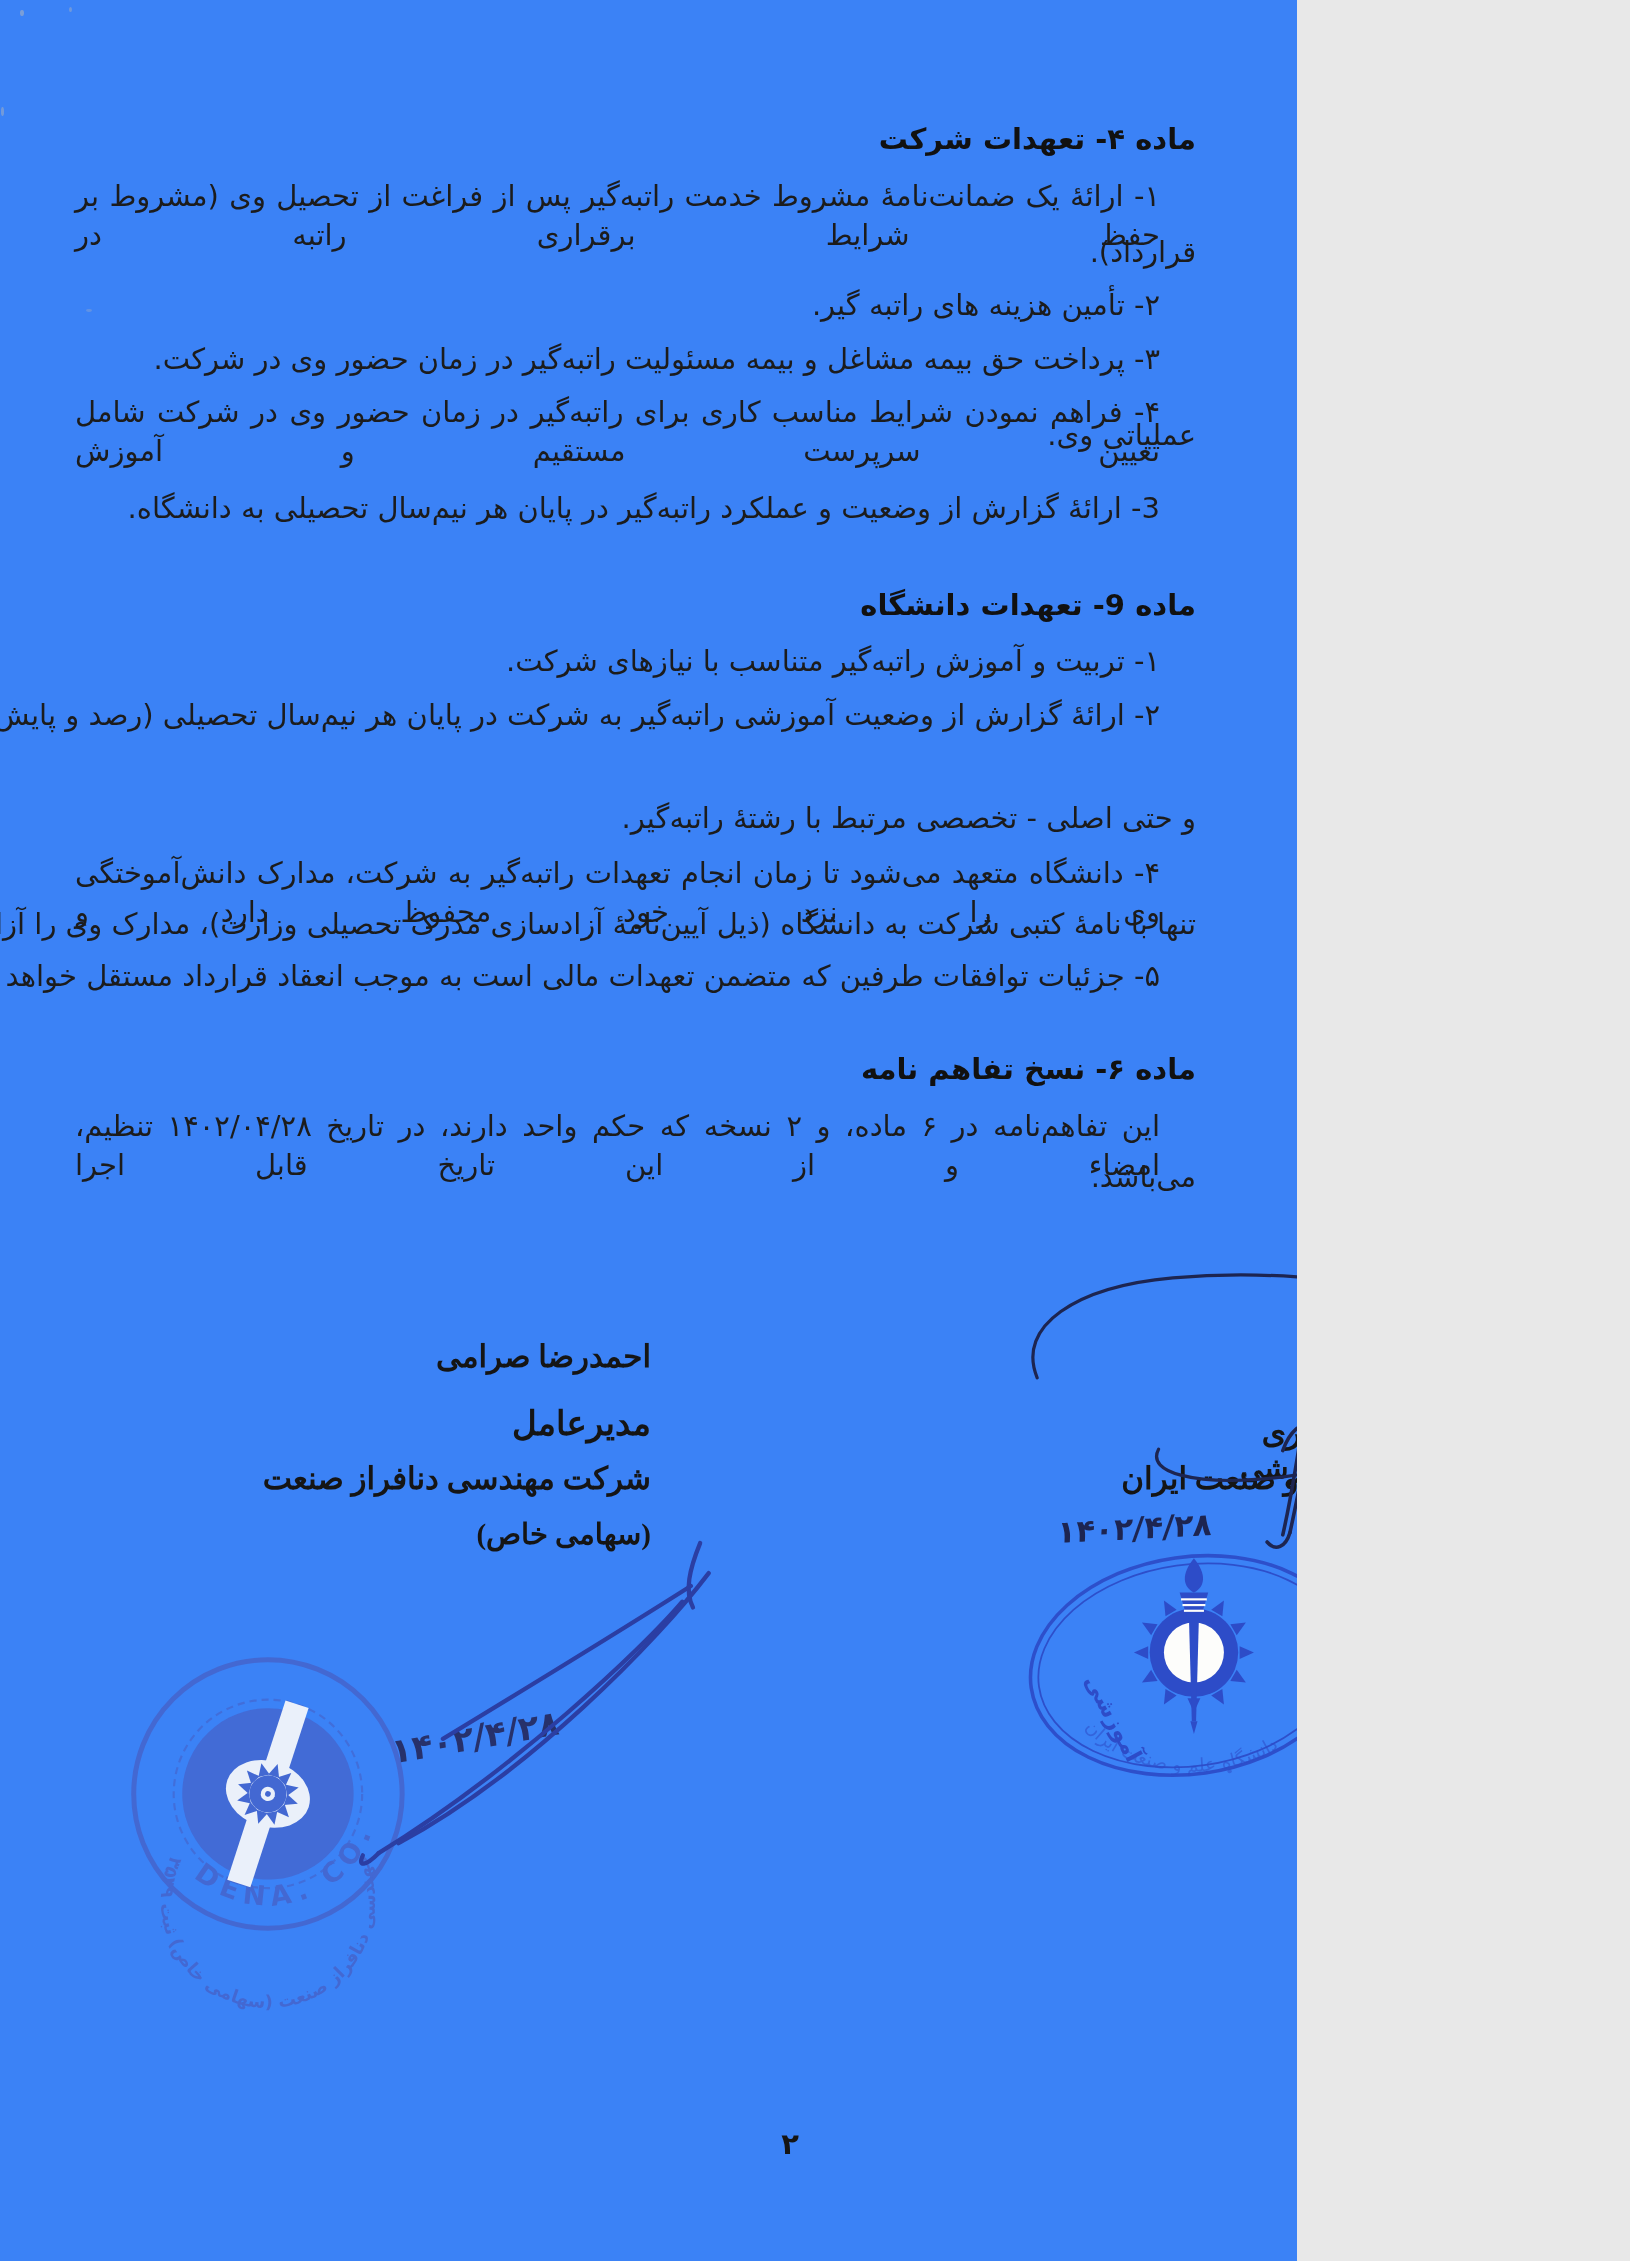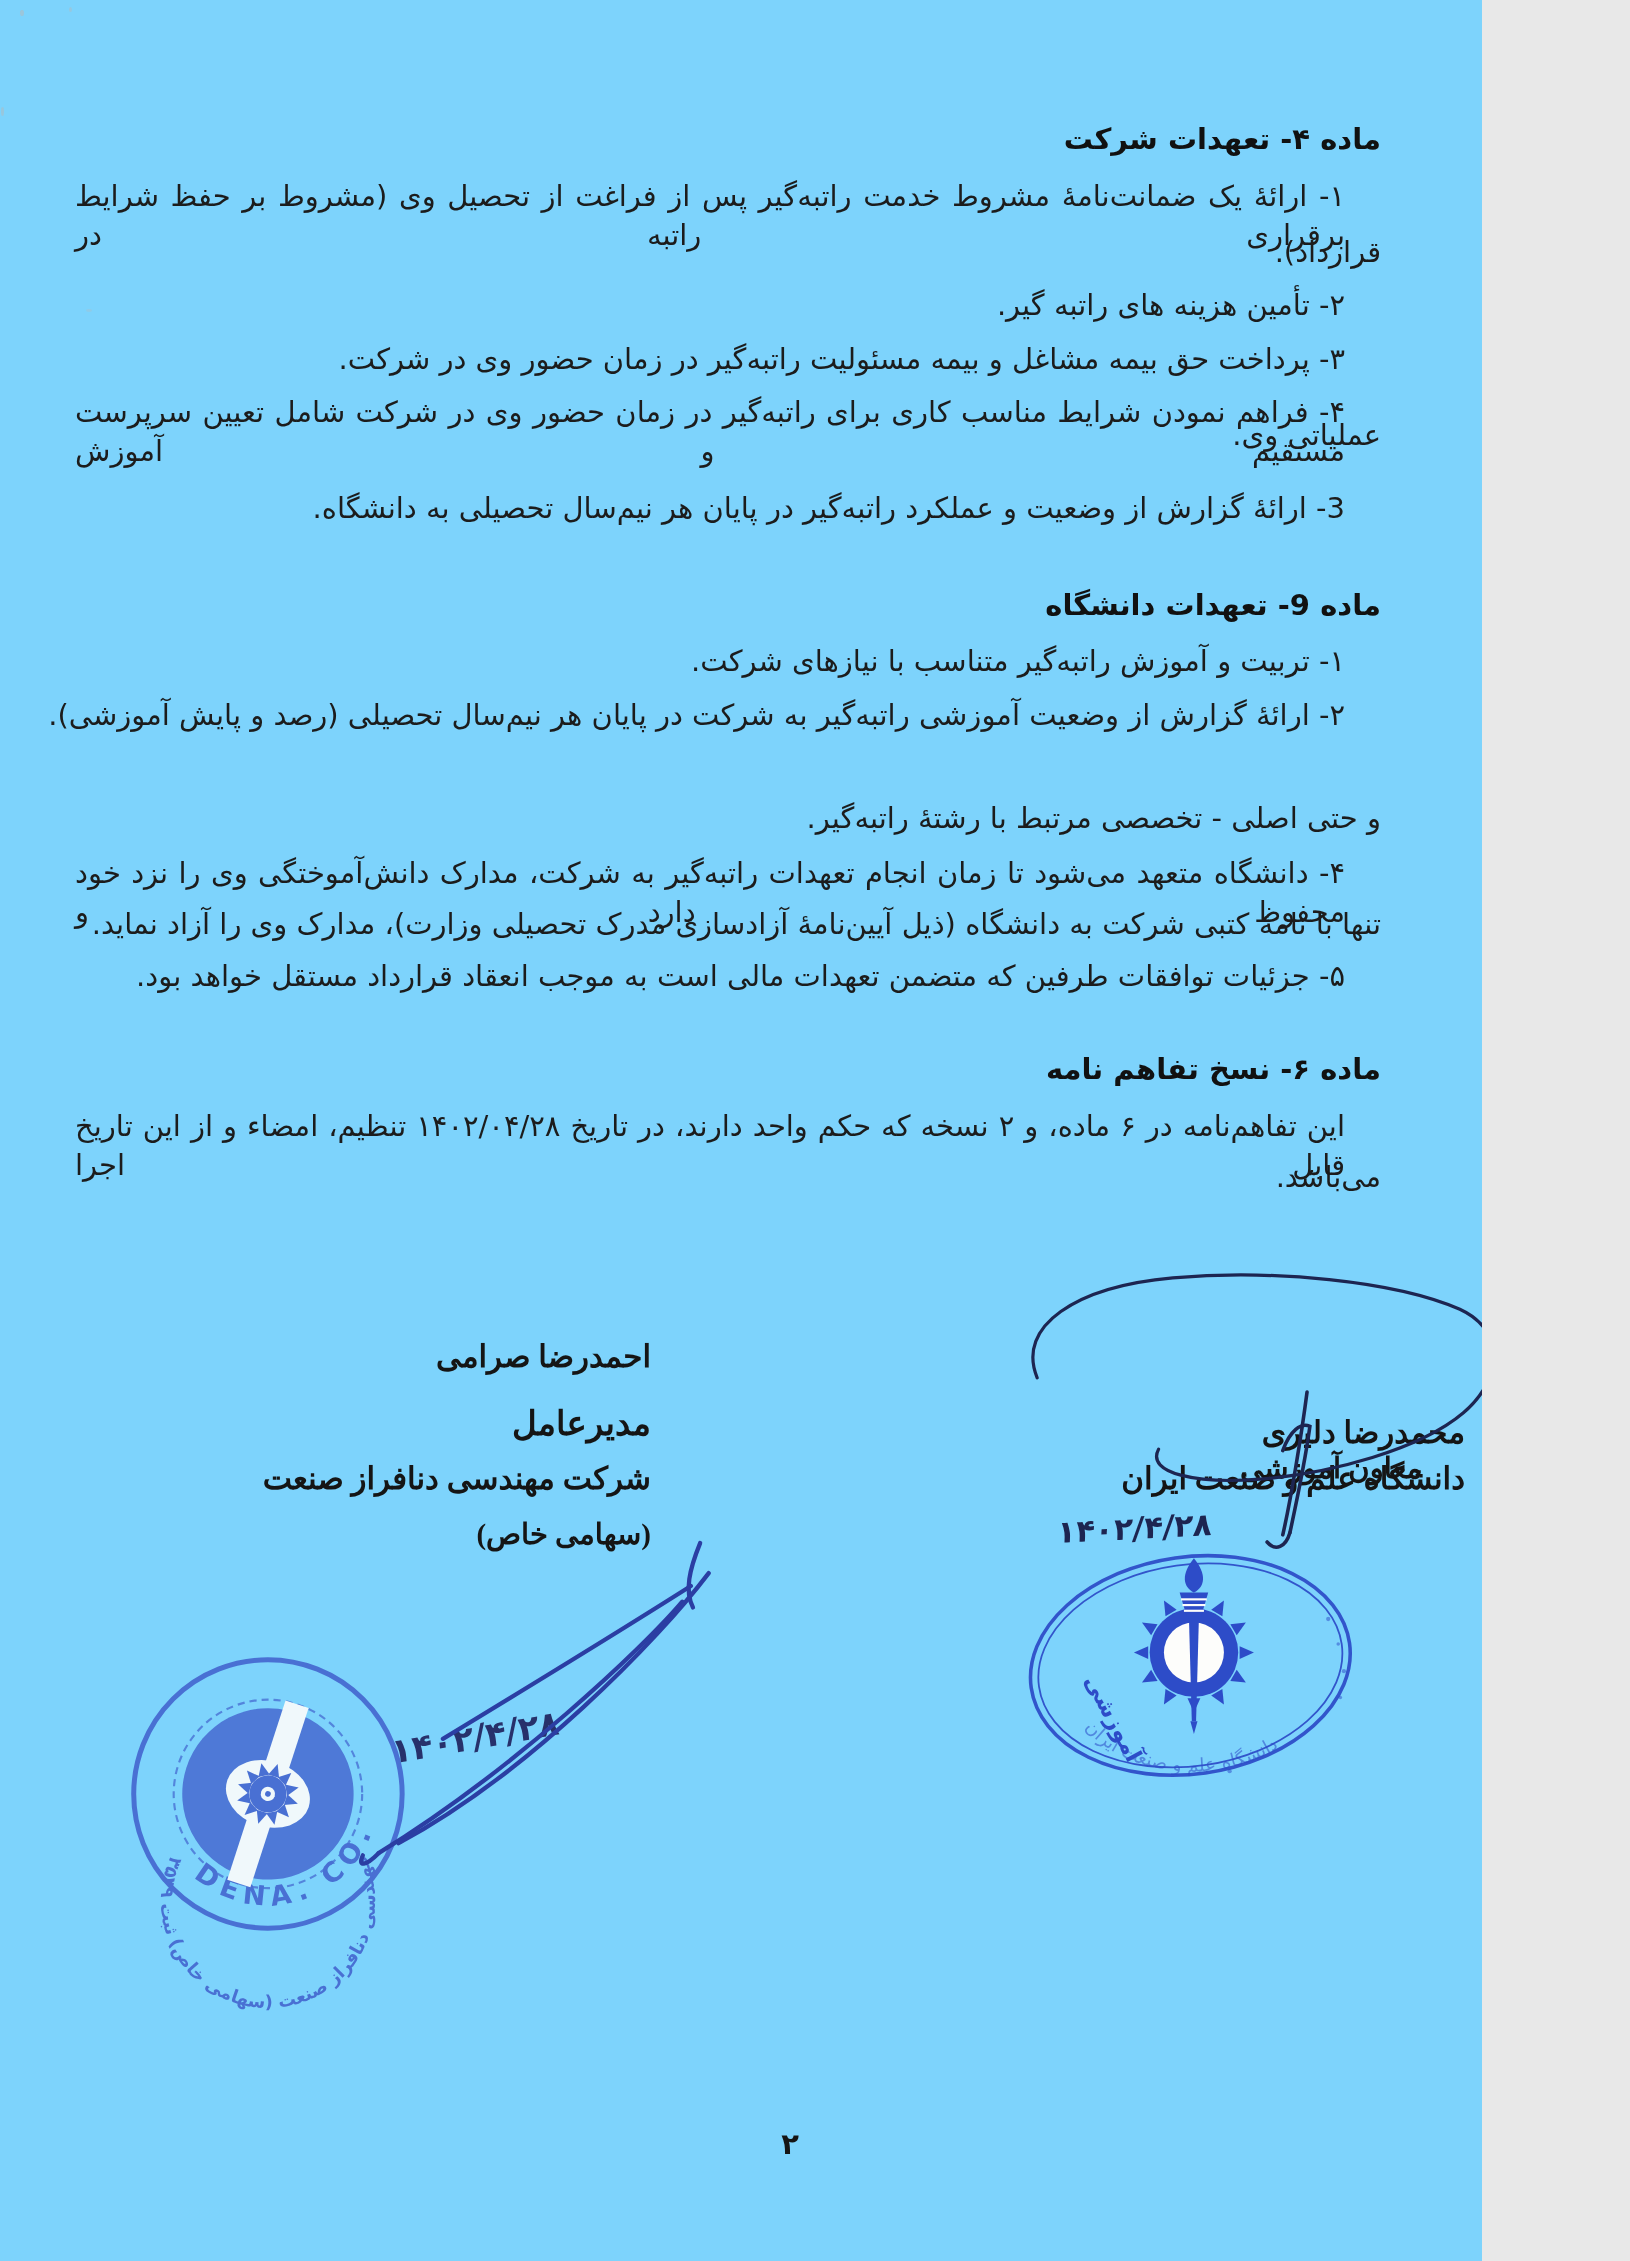--- a/index.html
+++ b/index.html
@@ -1,19 +1,19 @@
 <!DOCTYPE html>
 <html lang="fa" style="font-size:11.4px"><head>
 <meta charset="utf-8">
 <style>
   html,body{margin:0;padding:0;background:#e8e8e8;}
   .page{
     position:relative;
-    width:1482px;height:2261px;
-    background:#7dd3fc;
+    width:1297px;height:2261px;
+    background:#3b82f6;
     overflow:hidden;
     font-family:"DejaVu Sans",sans-serif;
     color:#1e1e1e;
   }
   .ln{
     position:absolute;
     right:101px;
     direction:rtl;
     text-align:left;
     white-space:nowrap;

